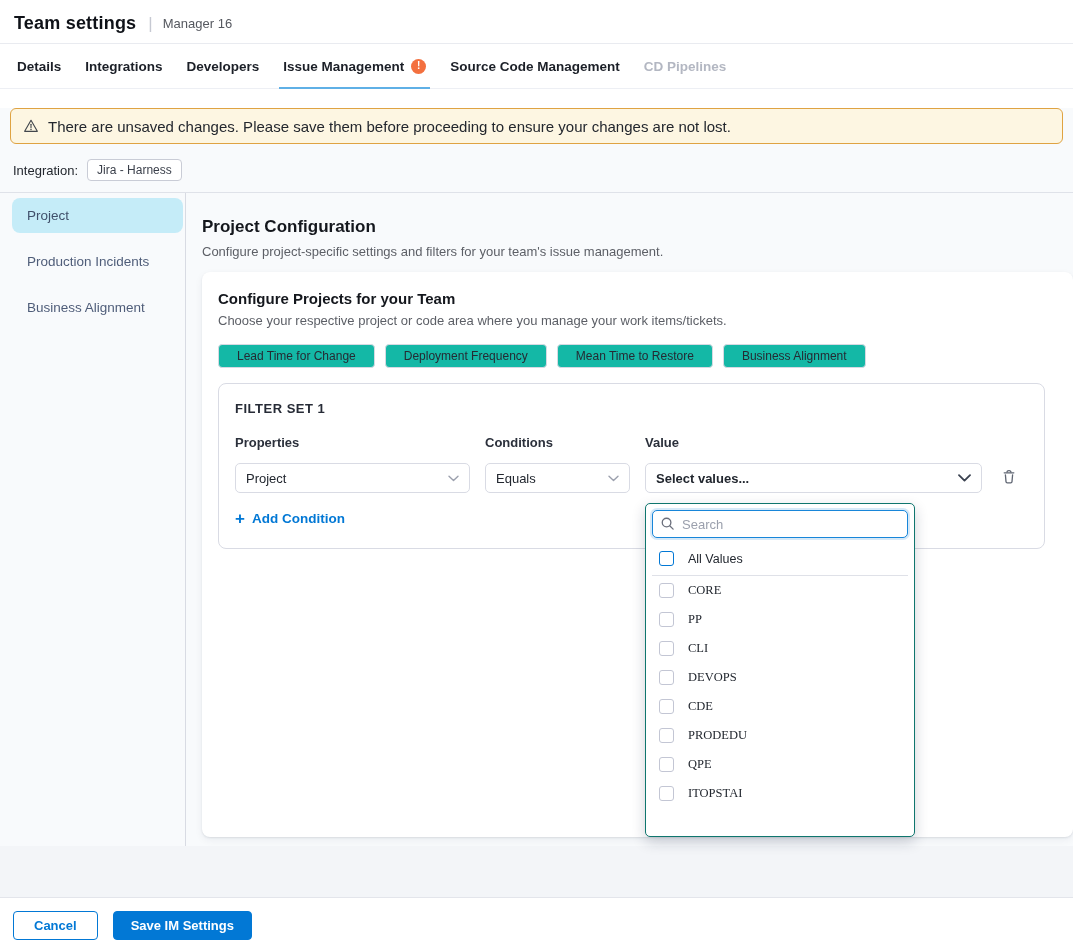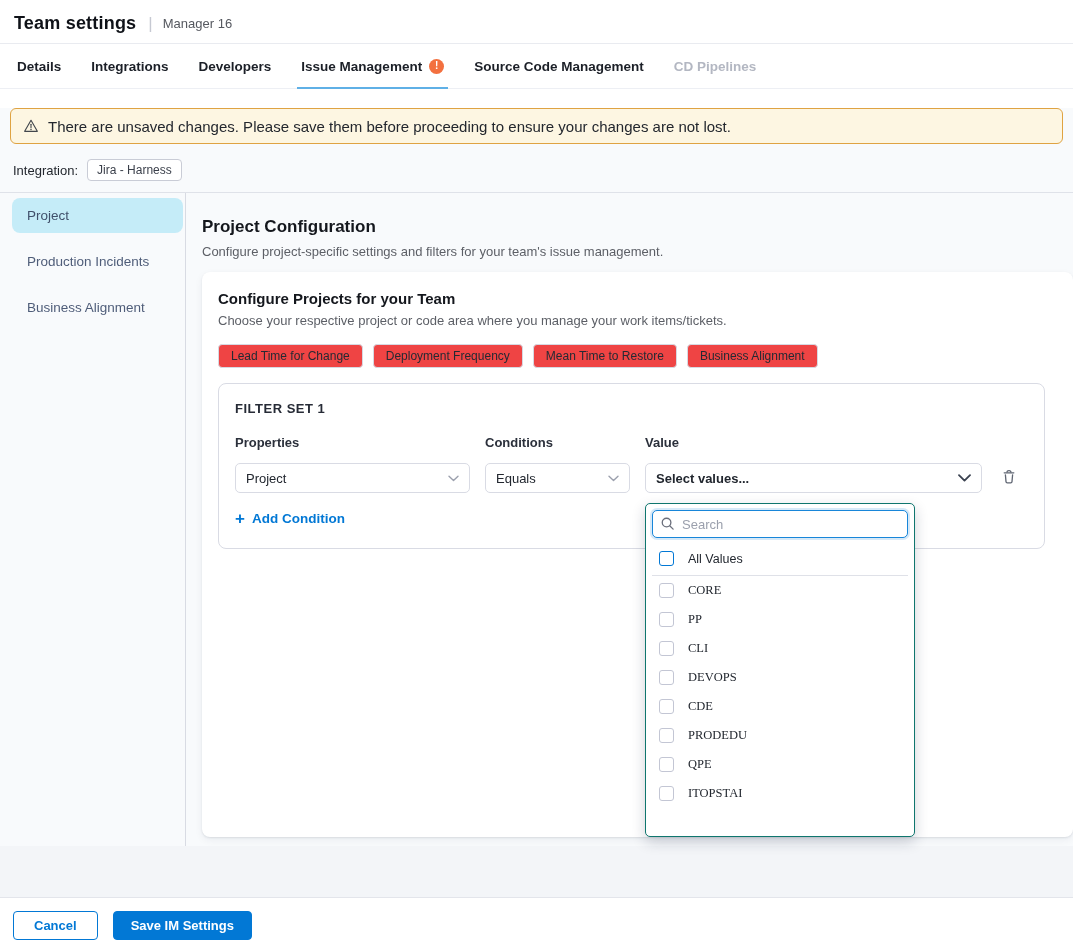--- a/index.html
+++ b/index.html
@@ -8,21 +8,21 @@
     width:1073px; height:951px; overflow:hidden;
     font-family:"Liberation Sans", sans-serif;
     color:#22272f; background:#ffffff;
   }
   
   .hdr { display:flex; align-items:center; padding:13px 14px 9px; background:#fff; }
   .hdr h1 { margin:0; font-size:18px; font-weight:bold; color:#0f1218; letter-spacing:.2px; }
   .hdr-div { color:#c6c9d2; margin:0 10px 0 12px; font-size:17px; font-weight:300; }
   .hdr-sub { font-size:13px; color:#55585f; }
   
-  .tabbar { display:flex; gap:30px; padding:0 17px; height:46px; align-items:stretch;
+  .tabbar { display:flex; gap:24px; padding:0 17px; height:46px; align-items:stretch;
             border-top:1px solid #e9ebf0; border-bottom:1px solid #edeff4; background:#fff; }
   .tab { display:flex; align-items:center; font-size:13.5px; font-weight:600; color:#1b1f27;
          cursor:pointer; position:relative; white-space:nowrap; }
   .tab.active::after { content:""; position:absolute; left:-4px; right:-4px; bottom:-1px;
          height:2px; background:#5fb0e6; }
   .tab.disabled { color:#b3b7c2; cursor:default; }
   .badge { width:15px; height:15px; border-radius:50%; background:#f3703f; color:#fff;
          font-size:10px; font-weight:bold; display:inline-flex; align-items:center;
          justify-content:center; margin-left:7px; line-height:1; }
   
@@ -43,22 +43,22 @@
   .side-item.active { background:#c5ecf8; color:#40506b; }
   .main { flex:1; padding:24px 0 0 16px; min-width:0; }
   .main h2 { margin:0; font-size:17px; font-weight:bold; color:#14171d; }
   .section-sub { margin:7px 0 0; font-size:13px; color:#5c5f66; }
   
   .card { background:#fff; border-radius:8px; margin-top:13px; padding:16px 16px;
          min-height:565px; box-shadow:0 1px 2px rgba(25,35,60,.10), 0 3px 8px rgba(25,35,60,.06); }
   .card h3 { margin:2px 0 0; font-size:15px; font-weight:bold; color:#14171d; }
   .card-sub { margin:6px 0 16px; font-size:13px; color:#5c5f66; }
   .chips { display:flex; gap:10px; margin-top:13px; }
-  .chip { border:1px solid #d6d9e2; border-radius:4px; padding:4px 12px; font-size:12px;
-         color:#252a33; background:#ef4444; white-space:nowrap; }
+  .chip { border:1px solid #d6d9e2; border-radius:4px; padding:4px 18px; font-size:12px;
+         color:#252a33; background:#14b8a6; white-space:nowrap; }
   
   .filter-set { border:1px solid #d9dbe4; border-radius:8px; margin-top:15px; width:827px;
          padding:17px 16px 20px; }
   .fs-title { font-size:13px; font-weight:bold; letter-spacing:.5px; color:#262b36; }
   .fs-grid { display:grid; grid-template-columns:235px 145px 337px 40px; column-gap:15px;
          margin-top:19px; align-items:center; row-gap:13px; }
   .col-hd { font-size:13px; font-weight:bold; color:#2b303b; }
   .select { height:30px; border:1px solid #d9dbe4; border-radius:5px; background:#fff;
          display:flex; align-items:center; justify-content:space-between; padding:0 10px;
          font-size:13px; color:#22272f; cursor:pointer; }

